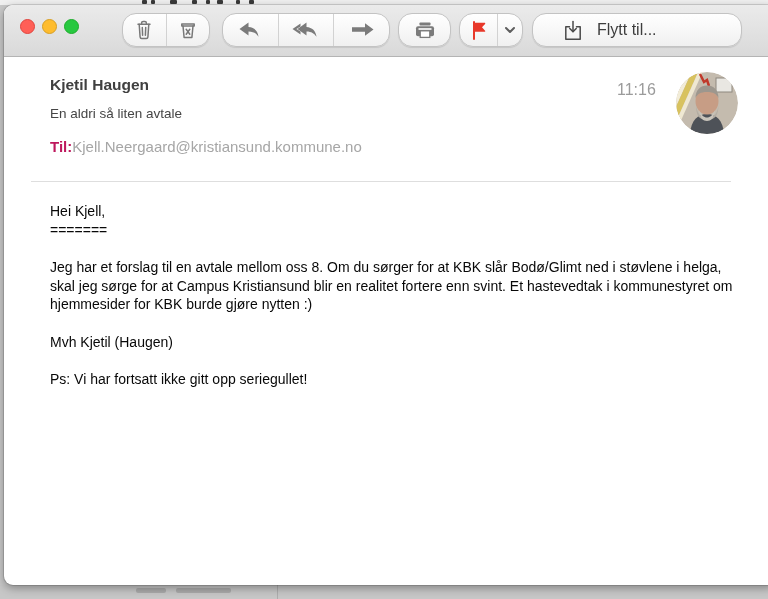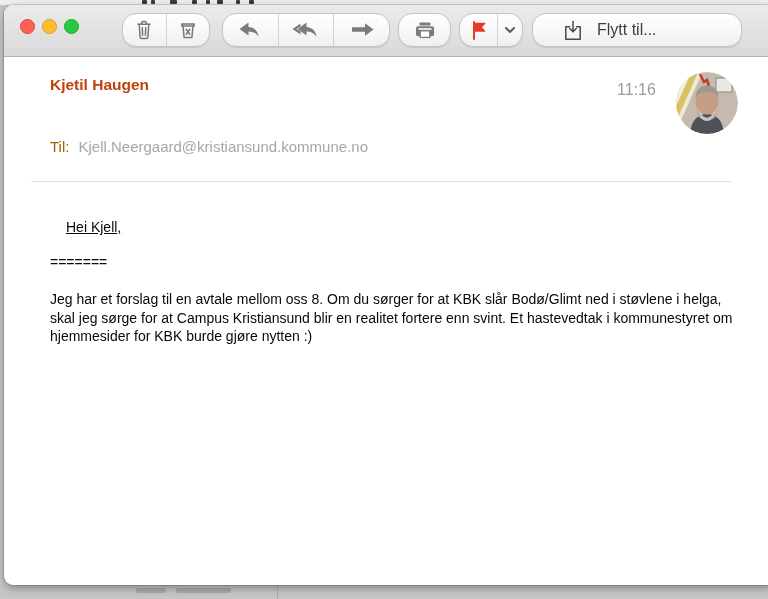--- a/index.html
+++ b/index.html
@@ -47,37 +47,37 @@
     padding:0;margin:0;cursor:default;
   }
   .seg:last-child{border-right:none;}
   .seg svg{display:block;}
   .tool-label{
     font-size:16px;color:#3d3d3d;margin-left:12px;white-space:nowrap;
   }
   .move-btn{justify-content:flex-start;padding-left:14px;}
 
   
-  .sender{position:absolute;left:46px;top:71px;font-size:15.5px;font-weight:bold;color:#c2410c;}
+  .sender{position:absolute;left:46px;top:71px;font-size:15.5px;font-weight:bold;color:#404040;}
   .time{position:absolute;left:613px;top:76px;font-size:16px;color:#9b9b9b;}
   .avatar{position:absolute;left:672px;top:67px;width:62px;height:62px;border-radius:50%;overflow:hidden;}
   .subject{position:absolute;left:46px;top:101px;font-size:13.5px;color:#454545;}
   .to-line{position:absolute;left:46px;top:133px;font-size:15px;}
-  .to-label{color:#a16207;}
-  .to-address{color:#a6a6a6;margin-left:9px;}
+  .to-label{color:#be185d;font-weight:bold;}
+  .to-address{color:#a6a6a6;}
   .divider{position:absolute;left:27px;top:176px;width:700px;height:1px;background:#dedede;}
 
   
   .mailbody{
     position:absolute;left:46px;top:197px;width:692px;
     font-family:"Liberation Sans","DejaVu Sans",sans-serif;
     font-size:14px;line-height:18.5px;color:#080808;
   }
   .mailbody .para{margin:0 0 19px 0;white-space:pre-line;}
-  .mailbody .tight{margin:16px;text-decoration:underline;}
+  .mailbody .tight{margin:0;}
 </style>
 </head>
 <body>
 
 <div class="bg-top">
   <div class="bg-mark" style="left:142px;width:5px;"></div>
   <div class="bg-mark" style="left:151px;width:4px;"></div>
   <div class="bg-mark" style="left:170px;width:7px;"></div>
   <div class="bg-mark" style="left:192px;width:5px;"></div>
   <div class="bg-mark" style="left:206px;width:4px;"></div>
@@ -215,24 +215,27 @@
         </g>
         <path d="M24 2l4 8 3-2 2 6" stroke="#c0392b" stroke-width="2.5" fill="none"></path>
         <path d="M14 62c1-14 8-20 17-20s16 6 17 20z" fill="#4e5258"></path>
         <ellipse cx="31" cy="29" rx="11.5" ry="13.5" fill="#c79d85"></ellipse>
         <path d="M19.5 26c0-8 5-12.5 11.5-12.5S42.5 18 42.5 26c-2-4-5-6-11.5-6s-9.5 2-11.5 6z" fill="#9d978e"></path>
         <path d="M20 32c.5 9 5 14.5 11 14.5S42.5 41 42.5 32c0 11-3 16-11.5 16S20 43 20 32z" fill="#b3ada4"></path>
         <path d="M23 38c2 5 5 7.5 8 7.5s6-2.5 8-7.5c-1 8-4 11-8 11s-7-3-8-11z" fill="#c9c4bb"></path>
       </g>
     </svg>
   </div>
+  <div class="subject">En aldri så liten avtale</div>
   <div class="to-line">
     <span class="to-label">Til:</span><span class="to-address">Kjell.Neergaard@kristiansund.kommune.no</span>
   </div>
   <div class="divider"></div>
 
   <div class="mailbody">
     <p class="para tight">Hei Kjell,</p>
     <p class="para">=======</p>
     <p class="para">Jeg har et forslag til en avtale mellom oss 8. Om du sørger for at KBK slår Bodø/Glimt ned i støvlene i helga, skal jeg sørge for at Campus Kristiansund blir en realitet fortere enn svint. Et hastevedtak i kommunestyret om hjemmesider for KBK burde gjøre nytten :)</p>
+    <p class="para">Mvh Kjetil (Haugen)</p>
+    <p class="para">Ps: Vi har fortsatt ikke gitt opp seriegullet!</p>
   </div>
 
 </div>
 
 </body></html>

